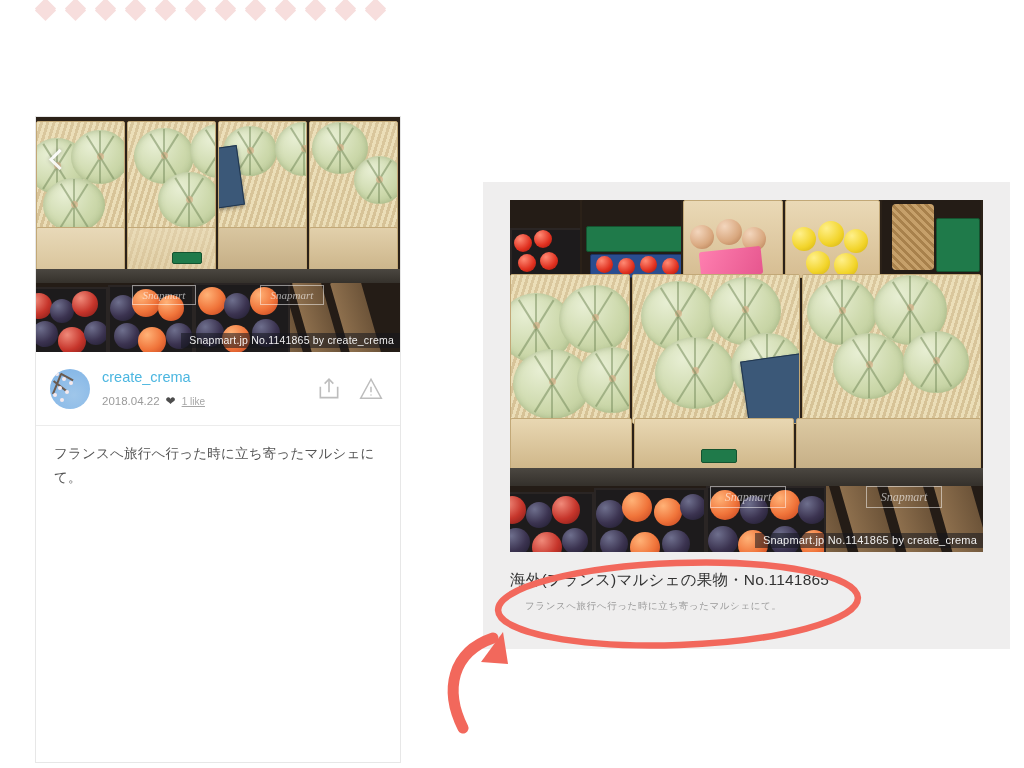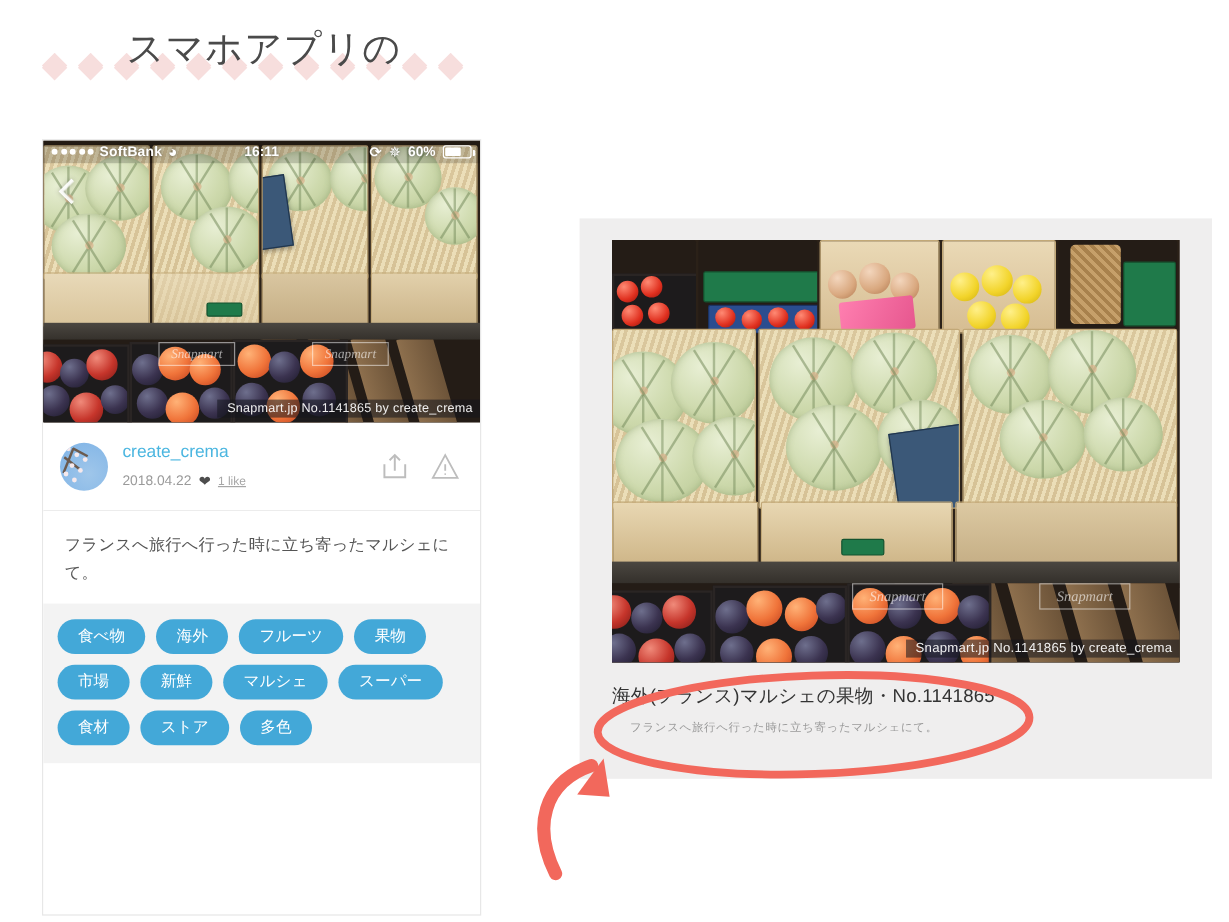--- a/index.html
+++ b/index.html
@@ -243,21 +243,20 @@
           <i style="left:98px"></i>
         <i style="left:128px"></i>
           <i style="left:158px"></i>
           <i style="left:188px"></i>
           <i style="left:218px"></i>
         <i style="left:248px"></i>
           <i style="left:278px"></i>
           <i style="left:308px"></i>
           <i style="left:338px"></i>
       </span>
-      <span>スマホアプリの</span>
     </span>
     <span class="line">
       <span class="diamonds d2">
         <i style="left:8px"></i>
           <i style="left:38px"></i>
           <i style="left:68px"></i>
           <i style="left:98px"></i>
         <i style="left:128px"></i>
           <i style="left:158px"></i>
           <i style="left:188px"></i>
@@ -266,40 +265,20 @@
           <i style="left:278px"></i>
           <i style="left:308px"></i>
           <i style="left:338px"></i>
       </span>
     </span>
   </div>
 
 
   <div class="phone">
 
-    <div class="statusbar">
-      <span class="sb-dots">
-        <b></b>
-          <b></b>
-          <b></b>
-          <b></b>
-          <b></b>
-      </span>
-      <span class="sb-carrier">SoftBank</span>
-      <span style="display:inline-block;line-height:1;font-size:13px;">◕</span>
-      <span class="sb-time">16:11</span>
-      <span class="sb-right">
-        <span style="font-size:12px;">⟳</span>
-        <span style="font-size:12px;">✵</span>
-        <span>60%</span>
-        <span class="sb-batt">
-            <i></i>
-          </span>
-      </span>
-    </div>
 
     <div class="photo photo-phone">
       <div class="scene">
 
         <div class="crate-row" style="top:4px;height:112px;padding:0 0 0 0;">
           <div class="crate" style="max-width:96px;">
               <div class="straw"></div>
             <div class="melon" style="left:-10px;top:16px;width:60px;height:56px;">
                 <i></i>
                 <u></u>
@@ -434,33 +413,20 @@
         <svg viewBox="0 0 24 24" fill="none" stroke="currentColor" stroke-width="1.4">
           <path d="M12 3L2.5 20.5h19L12 3z"></path>
             <path d="M12 10v5"></path>
             <circle cx="12" cy="17.6" r=".7" fill="currentColor" stroke="none"></circle>
         </svg>
       </div>
     </div>
 
     <div class="desc">フランスへ旅行へ行った時に立ち寄ったマルシェにて。</div>
 
-    <div class="tagwrap">
-      <span class="tag">食べ物</span>
-      <span class="tag">海外</span>
-      <span class="tag">フルーツ</span>
-      <span class="tag">果物</span>
-      <span class="tag">市場</span>
-      <span class="tag">新鮮</span>
-      <span class="tag">マルシェ</span>
-      <span class="tag">スーパー</span>
-      <span class="tag">食材</span>
-      <span class="tag">ストア</span>
-      <span class="tag">多色</span>
-    </div>
 
   </div>
 
   <div class="pccard">
     <div class="pcphoto">
       <div class="scene">
 
         <div class="crate-row" style="top:0;height:78px;">
           <div class="crate" style="max-width:70px;background:#241c16;border:none;">
             <div class="fruitbox" style="left:0;top:28px;width:74px;height:50px;">

